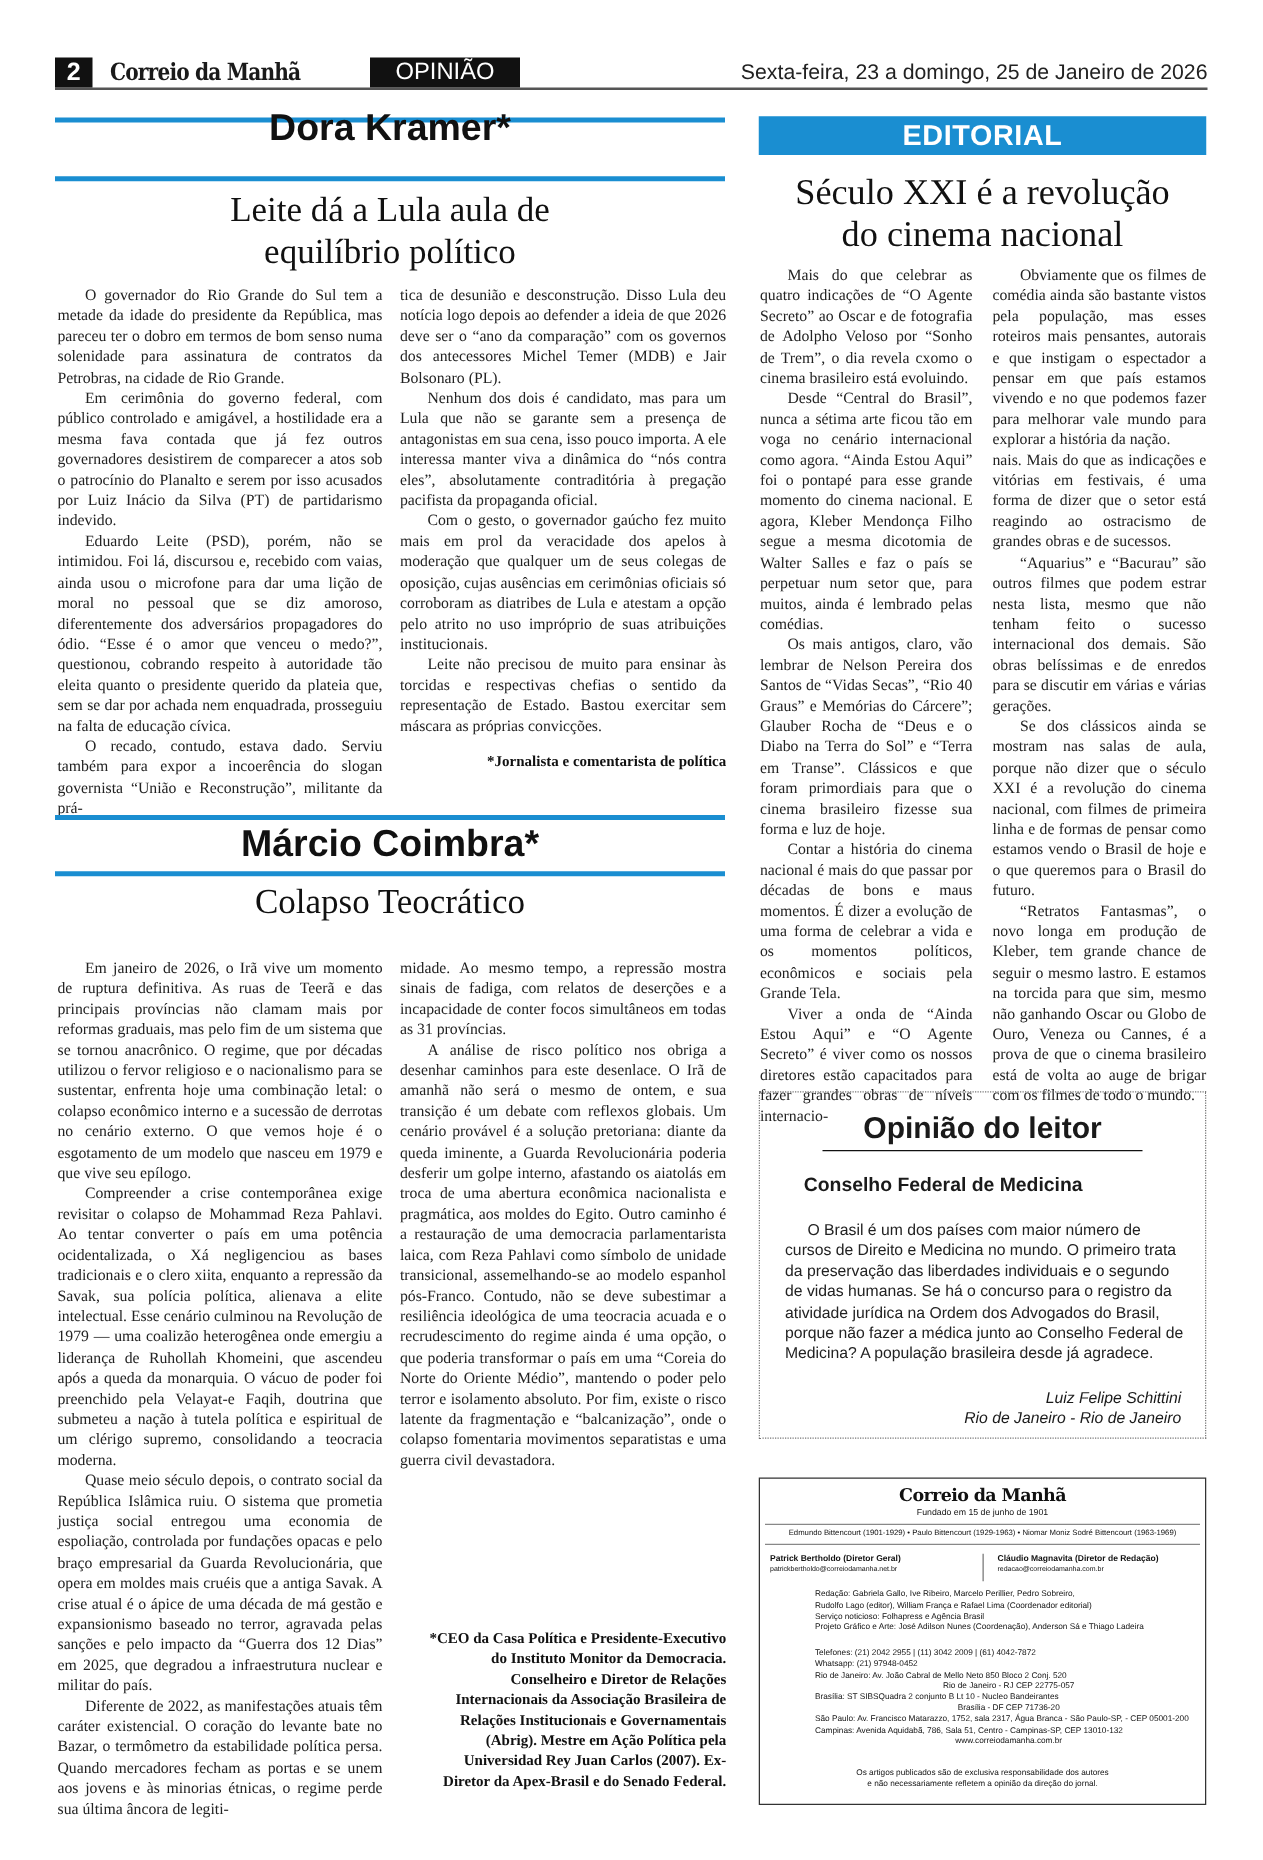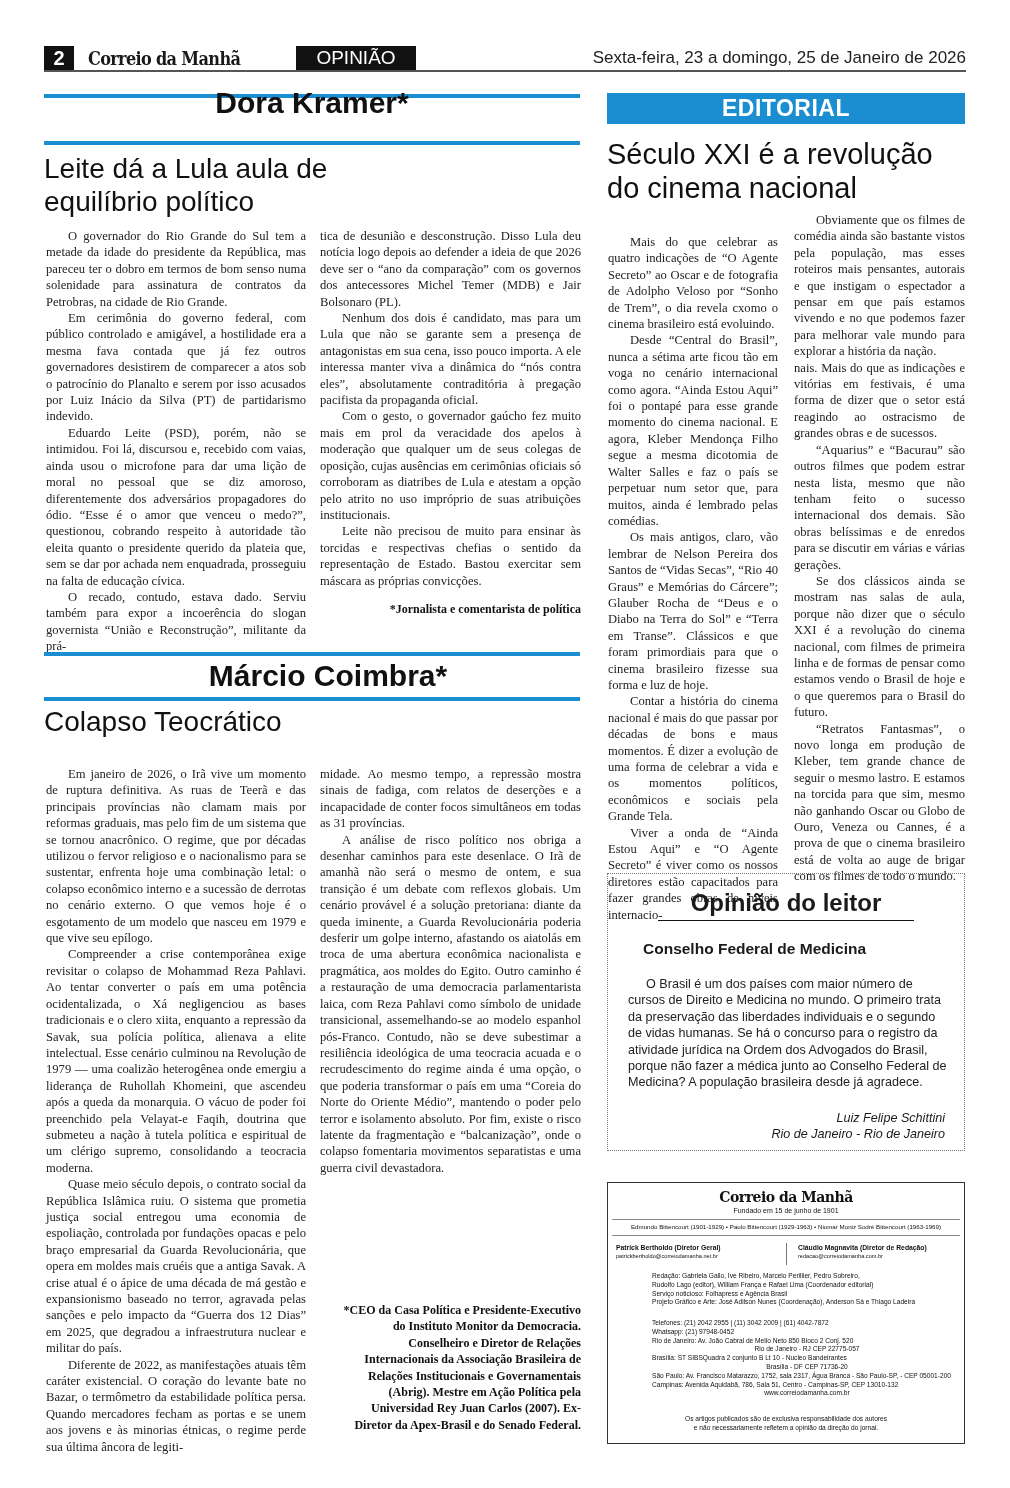--- a/index.html
+++ b/index.html
@@ -12,21 +12,21 @@
     font-family: "Liberation Sans", sans-serif; font-weight: bold; font-size: 20px; text-align: center; line-height: 24px; }
   .brand { position: absolute; left: 44px; top: 0; font-family: "DejaVu Serif", serif; font-weight: bold; font-size: 19px;
     line-height: 24px; letter-spacing: -0.8px; transform: scaleX(0.85); transform-origin: left; }
   .section-tag { position: absolute; left: 252px; top: 0; width: 120px; height: 24px; background: #111; color: #fff;
     font-family: "Liberation Sans", sans-serif; font-size: 19px; text-align: center; line-height: 24px; }
   .date { position: absolute; right: 0; top: 2px; font-family: "Liberation Sans", sans-serif; font-size: 17px; color: #222; line-height: 20px; }
 
   
   .blue-rule { position: absolute; height: 4px; background: #1a8ed1; }
   .author { position: absolute; font-family: "Liberation Sans", sans-serif; font-weight: bold; font-size: 30px; text-align: center; color: #111; }
-  .headline { position: absolute; font-family: Liberation Sans, sans-serif; font-size: 28px; line-height: 33px; color: #111; }
+  .headline { position: absolute; font-family: Liberation Serif, serif; font-size: 28px; line-height: 33px; text-align: center; color: #111; }
   .col { position: absolute; font-family: "Liberation Serif", serif; font-size: 12.6px; line-height: 16.4px; text-align: justify; hyphens: auto; color: #222; }
   .col p { text-indent: 22px; }
   .footnote { position: absolute; font-family: "Liberation Serif", serif; font-weight: bold; font-size: 12px; line-height: 16.4px; text-align: right; color: #111; }
 
   
   .editorial-tag { position: absolute; left: 607px; top: 93px; width: 358px; height: 31px; background: #1a8ed1; color: #fff;
     font-family: "Liberation Sans", sans-serif; font-weight: bold; font-size: 23px; text-align: center; line-height: 31px; letter-spacing: 0.5px; }
 
   
   .reader-box { position: absolute; left: 607px; top: 873px; width: 358px; height: 278px; border: 1px dotted #777; }
@@ -76,41 +76,41 @@
 </div>
 <div class="col" style="left:320px;top:228px;width:261px;">
   <p style="text-indent:0">tica de desunião e desconstrução. Disso Lula deu notícia logo depois ao defender a ideia de que 2026 deve ser o “ano da comparação” com os governos dos antecessores Michel Temer (MDB) e Jair Bolsonaro (PL).</p>
   <p>Nenhum dos dois é candidato, mas para um Lula que não se garante sem a presença de antagonistas em sua cena, isso pouco importa. A ele interessa manter viva a dinâmica do “nós contra eles”, absolutamente contraditória à pregação pacifista da propaganda oficial.</p>
   <p>Com o gesto, o governador gaúcho fez muito mais em prol da veracidade dos apelos à moderação que qualquer um de seus colegas de oposição, cujas ausências em cerimônias oficiais só corroboram as diatribes de Lula e atestam a opção pelo atrito no uso impróprio de suas atribuições institucionais.</p>
   <p>Leite não precisou de muito para ensinar às torcidas e respectivas chefias o sentido da representação de Estado. Bastou exercitar sem máscara as próprias convicções.</p>
 </div>
 <div class="footnote" style="left:320px;top:601px;width:261px;">*Jornalista e comentarista de política</div>
 
 <div class="blue-rule" style="left:44px;top:652px;width:536px;"></div>
-<div class="author" style="left:60px;top:656px;width:536px;height:52px;line-height:40px;">Márcio Coimbra*</div>
+<div class="author" style="left:44px;top:656px;width:536px;height:52px;line-height:40px;">Márcio Coimbra*</div>
 <div class="blue-rule" style="left:44px;top:697px;width:536px;"></div>
 <div class="headline" style="left:44px;top:705px;width:536px;">Colapso Teocrático</div>
 <div class="col" style="left:46px;top:766px;width:260px;">
   <p>Em janeiro de 2026, o Irã vive um momento de ruptura definitiva. As ruas de Teerã e das principais províncias não clamam mais por reformas graduais, mas pelo fim de um sistema que se tornou anacrônico. O regime, que por décadas utilizou o fervor religioso e o nacionalismo para se sustentar, enfrenta hoje uma combinação letal: o colapso econômico interno e a sucessão de derrotas no cenário externo. O que vemos hoje é o esgotamento de um modelo que nasceu em 1979 e que vive seu epílogo.</p>
   <p>Compreender a crise contemporânea exige revisitar o colapso de Mohammad Reza Pahlavi. Ao tentar converter o país em uma potência ocidentalizada, o Xá negligenciou as bases tradicionais e o clero xiita, enquanto a repressão da Savak, sua polícia política, alienava a elite intelectual. Esse cenário culminou na Revolução de 1979 — uma coalizão heterogênea onde emergiu a liderança de Ruhollah Khomeini, que ascendeu após a queda da monarquia. O vácuo de poder foi preenchido pela Velayat-e Faqih, doutrina que submeteu a nação à tutela política e espiritual de um clérigo supremo, consolidando a teocracia moderna.</p>
   <p>Quase meio século depois, o contrato social da República Islâmica ruiu. O sistema que prometia justiça social entregou uma economia de espoliação, controlada por fundações opacas e pelo braço empresarial da Guarda Revolucionária, que opera em moldes mais cruéis que a antiga Savak. A crise atual é o ápice de uma década de má gestão e expansionismo baseado no terror, agravada pelas sanções e pelo impacto da “Guerra dos 12 Dias” em 2025, que degradou a infraestrutura nuclear e militar do país.</p>
   <p>Diferente de 2022, as manifestações atuais têm caráter existencial. O coração do levante bate no Bazar, o termômetro da estabilidade política persa. Quando mercadores fecham as portas e se unem aos jovens e às minorias étnicas, o regime perde sua última âncora de legiti-</p>
 </div>
 <div class="col" style="left:320px;top:766px;width:261px;">
   <p style="text-indent:0">midade. Ao mesmo tempo, a repressão mostra sinais de fadiga, com relatos de deserções e a incapacidade de conter focos simultâneos em todas as 31 províncias.</p>
   <p>A análise de risco político nos obriga a desenhar caminhos para este desenlace. O Irã de amanhã não será o mesmo de ontem, e sua transição é um debate com reflexos globais. Um cenário provável é a solução pretoriana: diante da queda iminente, a Guarda Revolucionária poderia desferir um golpe interno, afastando os aiatolás em troca de uma abertura econômica nacionalista e pragmática, aos moldes do Egito. Outro caminho é a restauração de uma democracia parlamentarista laica, com Reza Pahlavi como símbolo de unidade transicional, assemelhando-se ao modelo espanhol pós-Franco. Contudo, não se deve subestimar a resiliência ideológica de uma teocracia acuada e o recrudescimento do regime ainda é uma opção, o que poderia transformar o país em uma “Coreia do Norte do Oriente Médio”, mantendo o poder pelo terror e isolamento absoluto. Por fim, existe o risco latente da fragmentação e “balcanização”, onde o colapso fomentaria movimentos separatistas e uma guerra civil devastadora.</p>
 </div>
 <div class="footnote" style="left:340px;top:1302px;width:241px;">*CEO da Casa Política e Presidente-Executivo do Instituto Monitor da Democracia. Conselheiro e Diretor de Relações Internacionais da Associação Brasileira de Relações Institucionais e Governamentais (Abrig). Mestre em Ação Política pela Universidad Rey Juan Carlos (2007). Ex-Diretor da Apex-Brasil e do Senado Federal.</div>
 
 <div class="editorial-tag">EDITORIAL</div>
 <div class="headline" style="left:607px;top:137px;width:358px;font-size:29px;line-height:34px;">
   <div>Século XXI é a revolução</div>
   <div>do cinema nacional</div>
 </div>
-<div class="col" style="left:608px;top:212px;width:170px;margin-top:22px;">
+<div class="col" style="left:608px;top:212px;width:170px;">
   <p>Mais do que celebrar as quatro indicações de “O Agente Secreto” ao Oscar e de fotografia de Adolpho Veloso por “Sonho de Trem”, o dia revela cxomo o cinema brasileiro está evoluindo.</p>
   <p>Desde “Central do Brasil”, nunca a sétima arte ficou tão em voga no cenário internacional como agora. “Ainda Estou Aqui” foi o pontapé para esse grande momento do cinema nacional. E agora, Kleber Mendonça Filho segue a mesma dicotomia de Walter Salles e faz o país se perpetuar num setor que, para muitos, ainda é lembrado pelas comédias.</p>
   <p>Os mais antigos, claro, vão lembrar de Nelson Pereira dos Santos de “Vidas Secas”, “Rio 40 Graus” e Memórias do Cárcere”; Glauber Rocha de “Deus e o Diabo na Terra do Sol” e “Terra em Transe”. Clássicos e que foram primordiais para que o cinema brasileiro fizesse sua forma e luz de hoje.</p>
   <p>Contar a história do cinema nacional é mais do que passar por décadas de bons e maus momentos. É dizer a evolução de uma forma de celebrar a vida e os momentos políticos, econômicos e sociais pela Grande Tela.</p>
   <p>Viver a onda de “Ainda Estou Aqui” e “O Agente Secreto” é viver como os nossos diretores estão capacitados para fazer grandes obras de níveis internacio-</p>
 </div>
 <div class="col" style="left:794px;top:212px;width:171px;">
   <p>Obviamente que os filmes de comédia ainda são bastante vistos pela população, mas esses roteiros mais pensantes, autorais e que instigam o espectador a pensar em que país estamos vivendo e no que podemos fazer para melhorar vale mundo para explorar a história da nação.</p>
   <p style="text-indent:0">nais. Mais do que as indicações e vitórias em festivais, é uma forma de dizer que o setor está reagindo ao ostracismo de grandes obras e de sucessos.</p>
   <p>“Aquarius” e “Bacurau” são outros filmes que podem estrar nesta lista, mesmo que não tenham feito o sucesso internacional dos demais. São obras belíssimas e de enredos para se discutir em várias e várias gerações.</p>

